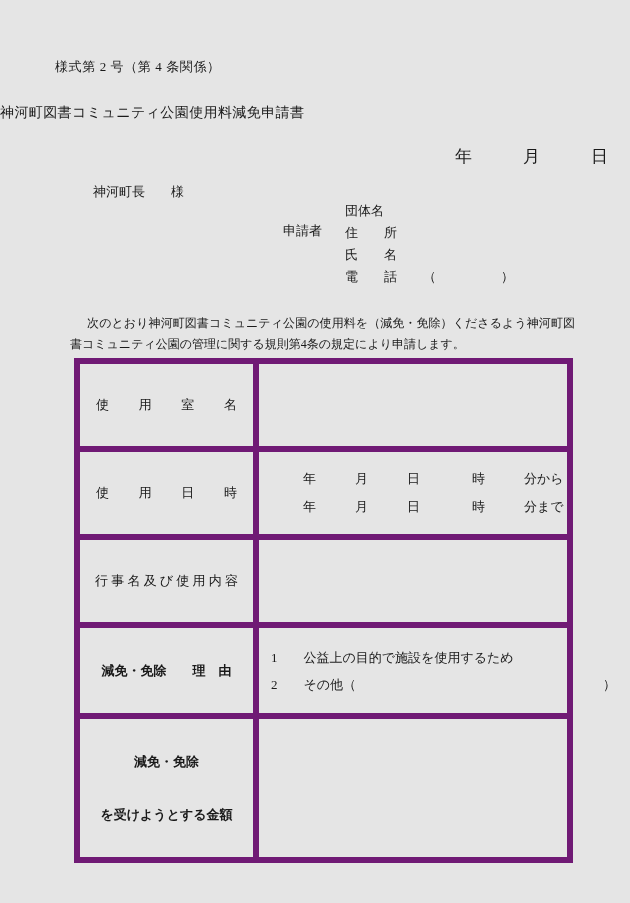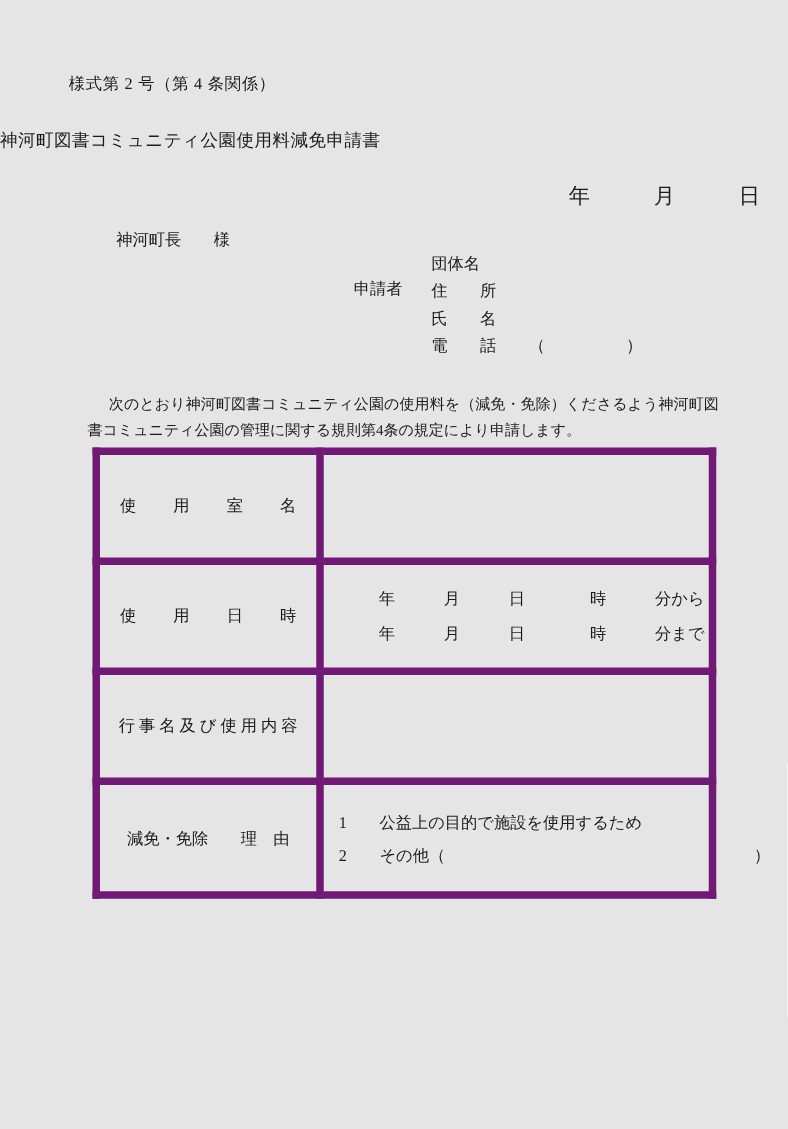--- a/index.html
+++ b/index.html
@@ -121,20 +121,21 @@
   }
   .lbl-spaced {
     display: block;
     letter-spacing: 3.2px;
     text-indent: 3.2px;
   }
   .lbl-two-line {
     display: block;
     text-align: center;
     line-height: 21px;
+    font-weight: bold;
   }
 
   .val {
     padding: 0 14px;
     white-space: pre;
   }
   .datetime-cell { padding: 0; }
   .datetime-line {
     height: 28px;
     line-height: 28px;
@@ -213,16 +214,23 @@
       <tr class="r4">
         <td class="lbl">
           <span class="lbl-two-line">減免・免除　　理　由</span>
         </td>
         <td class="reason-cell">
           <div class="reason-line">1　　公益上の目的で施設を使用するため</div>
           <div class="reason-line">2　　その他（　　　　　　　　　　　　　　　　　　　）</div>
         </td>
       </tr>
 
+      <tr class="r5">
+        <td class="lbl">
+          <span class="lbl-two-line">減免・免除</span>
+          <span class="lbl-two-line">を受けようとする金額</span>
+        </td>
+        <td class="val"></td>
+      </tr>
     </tbody>
   </table>
 
 </div>
 
 </body></html>

